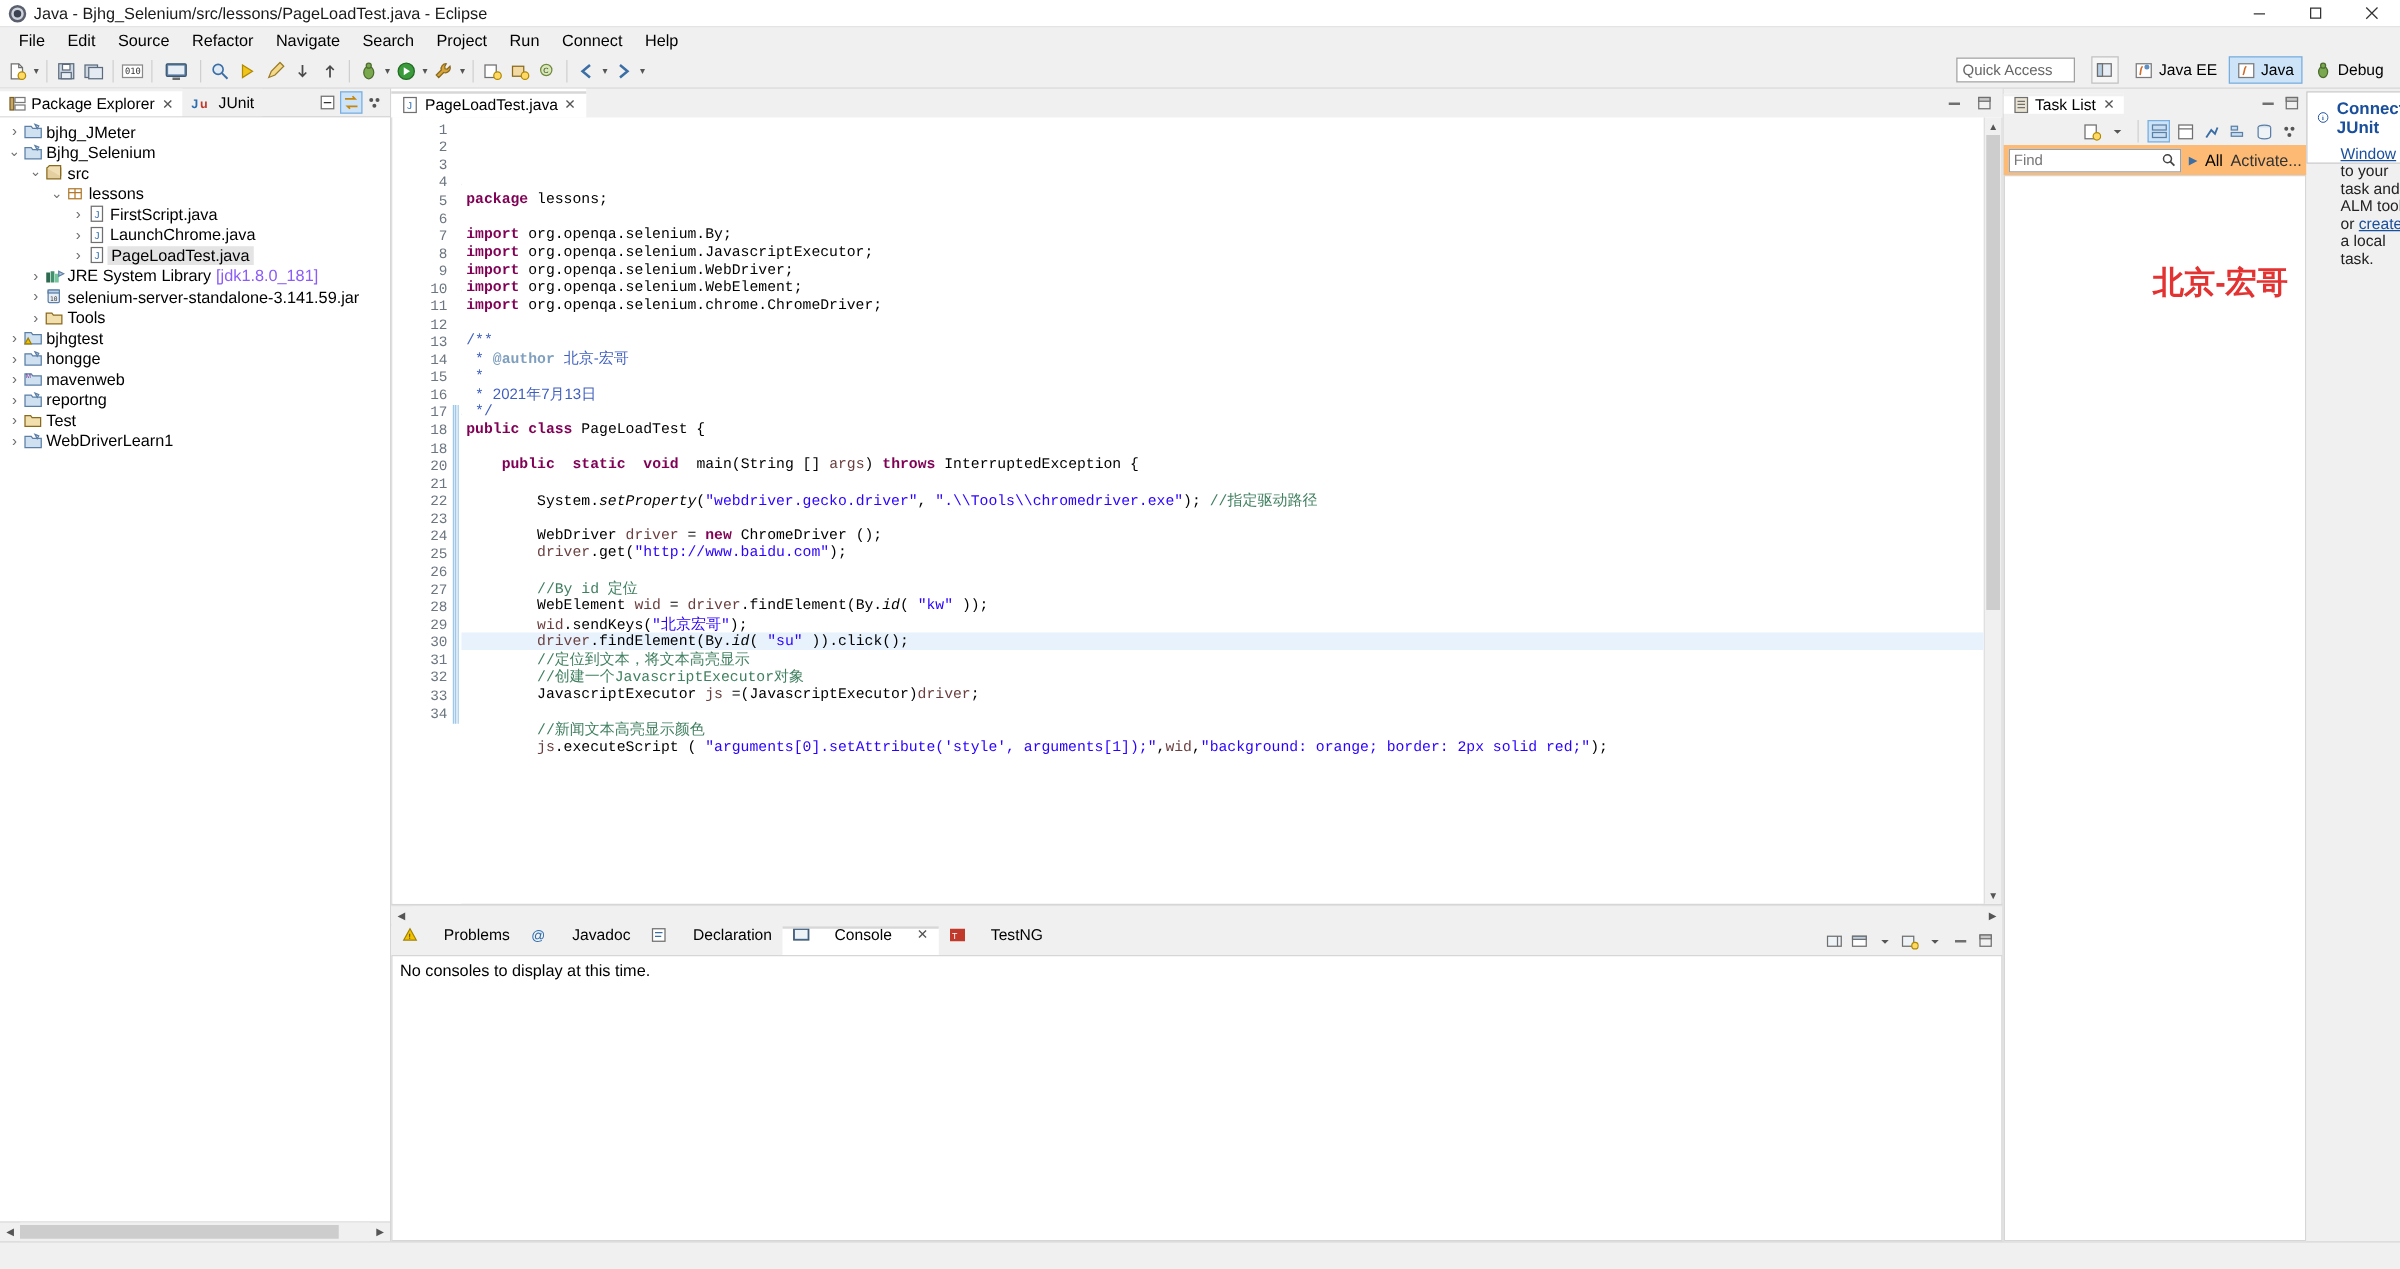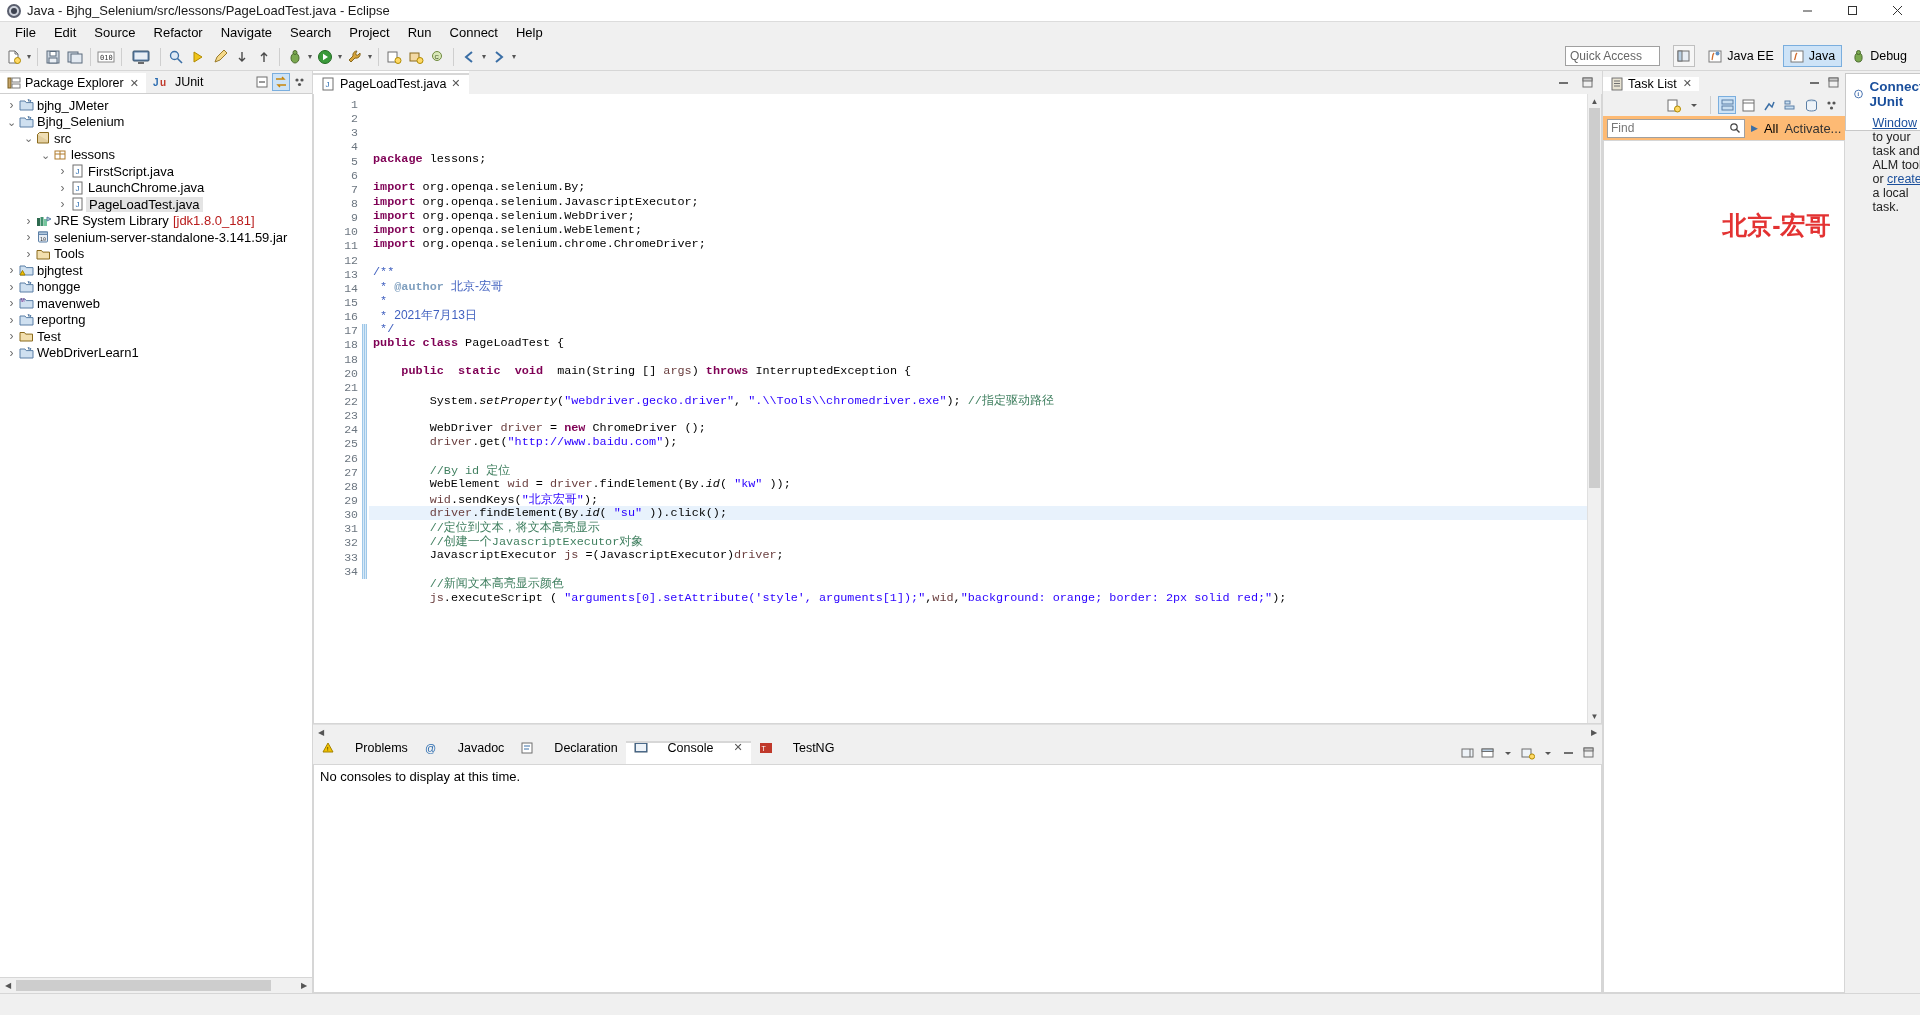--- a/index.html
+++ b/index.html
@@ -93,21 +93,21 @@
 
   .tree {
     flex: 1; background: #fff; overflow: hidden; position: relative;
     padding-top: 3px; font-size: 13px;
   }
   .trow { display: flex; align-items: center; height: 16.5px; white-space: nowrap; }
   .trow .arrow { width: 13px; text-align: center; color: #6d6d6d; font-size: 9px; flex:none; }
   .trow .ico { width: 17px; display: flex; align-items: center; justify-content: center; flex: none; }
   .trow .lbl { padding-left: 2px; }
   .trow.sel .lbl { background: #e4e4e4; padding: 0 3px; }
-  .gray { color: #b91c1c; }
+  .gray { color: #8b5cf6; }
 
   .hscroll-wrap { height: 16px; background: #f0f0f0; border-top: 1px solid #d6d6d6; display:flex; align-items:center; }
   .hs-arrow { width: 16px; height: 15px; display:flex; align-items:center; justify-content:center; color:#555; font-size:8px; }
   .hs-track { flex: 1; height: 15px; background: #f0f0f0; position: relative; }
   .hs-thumb { position: absolute; left: 0; top: 2px; height: 11px; width: 255px; background: #cdcdcd; }
 
   
   .center { flex: 1; display: flex; flex-direction: column; min-width: 0; min-height: 0; }
   .editor-zone { flex: 1; display: flex; flex-direction: column; min-height: 0; background: #f0f0f0; }
   .editor-tabs {

